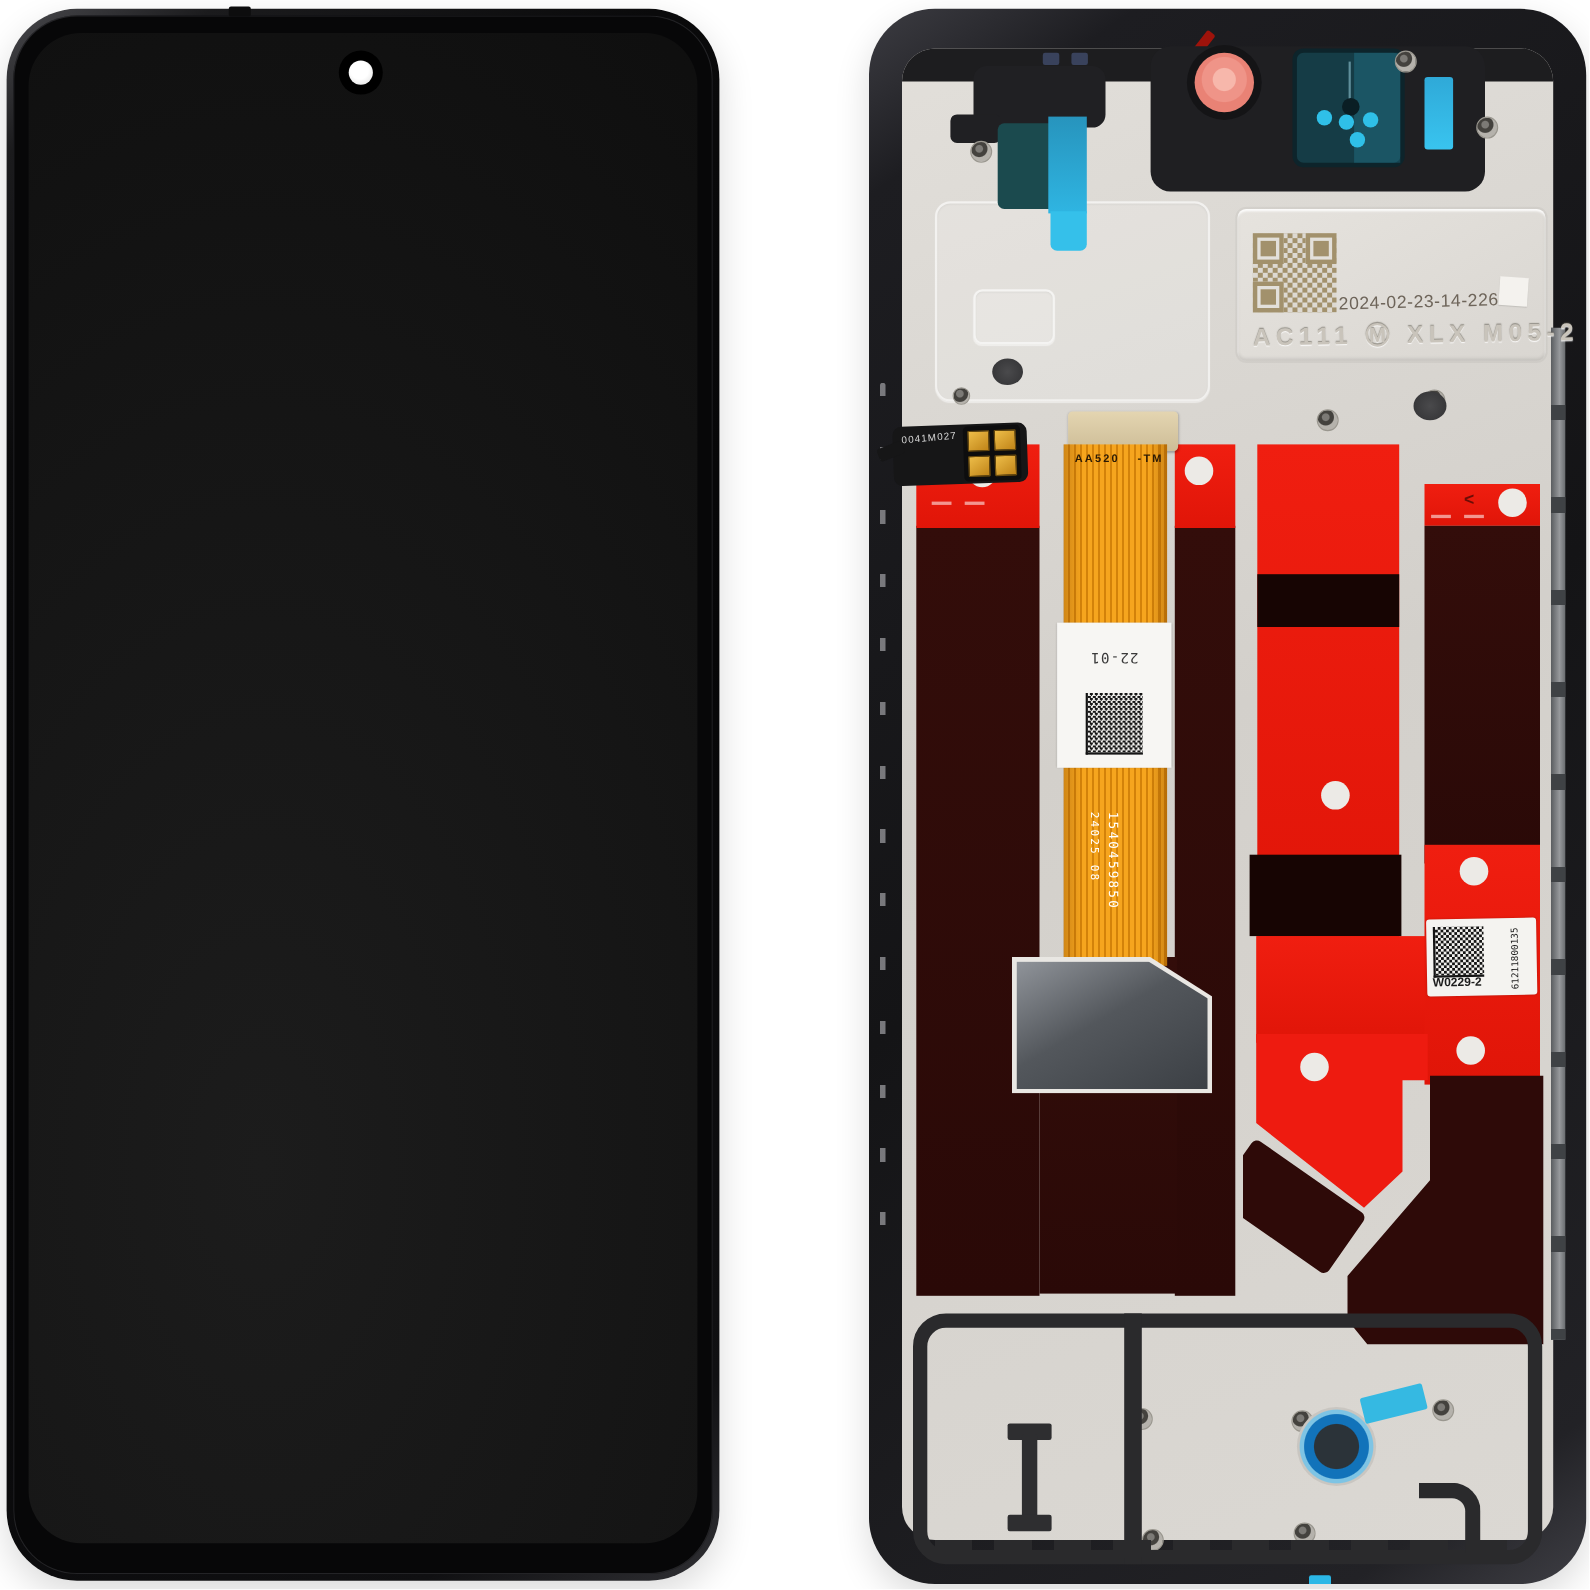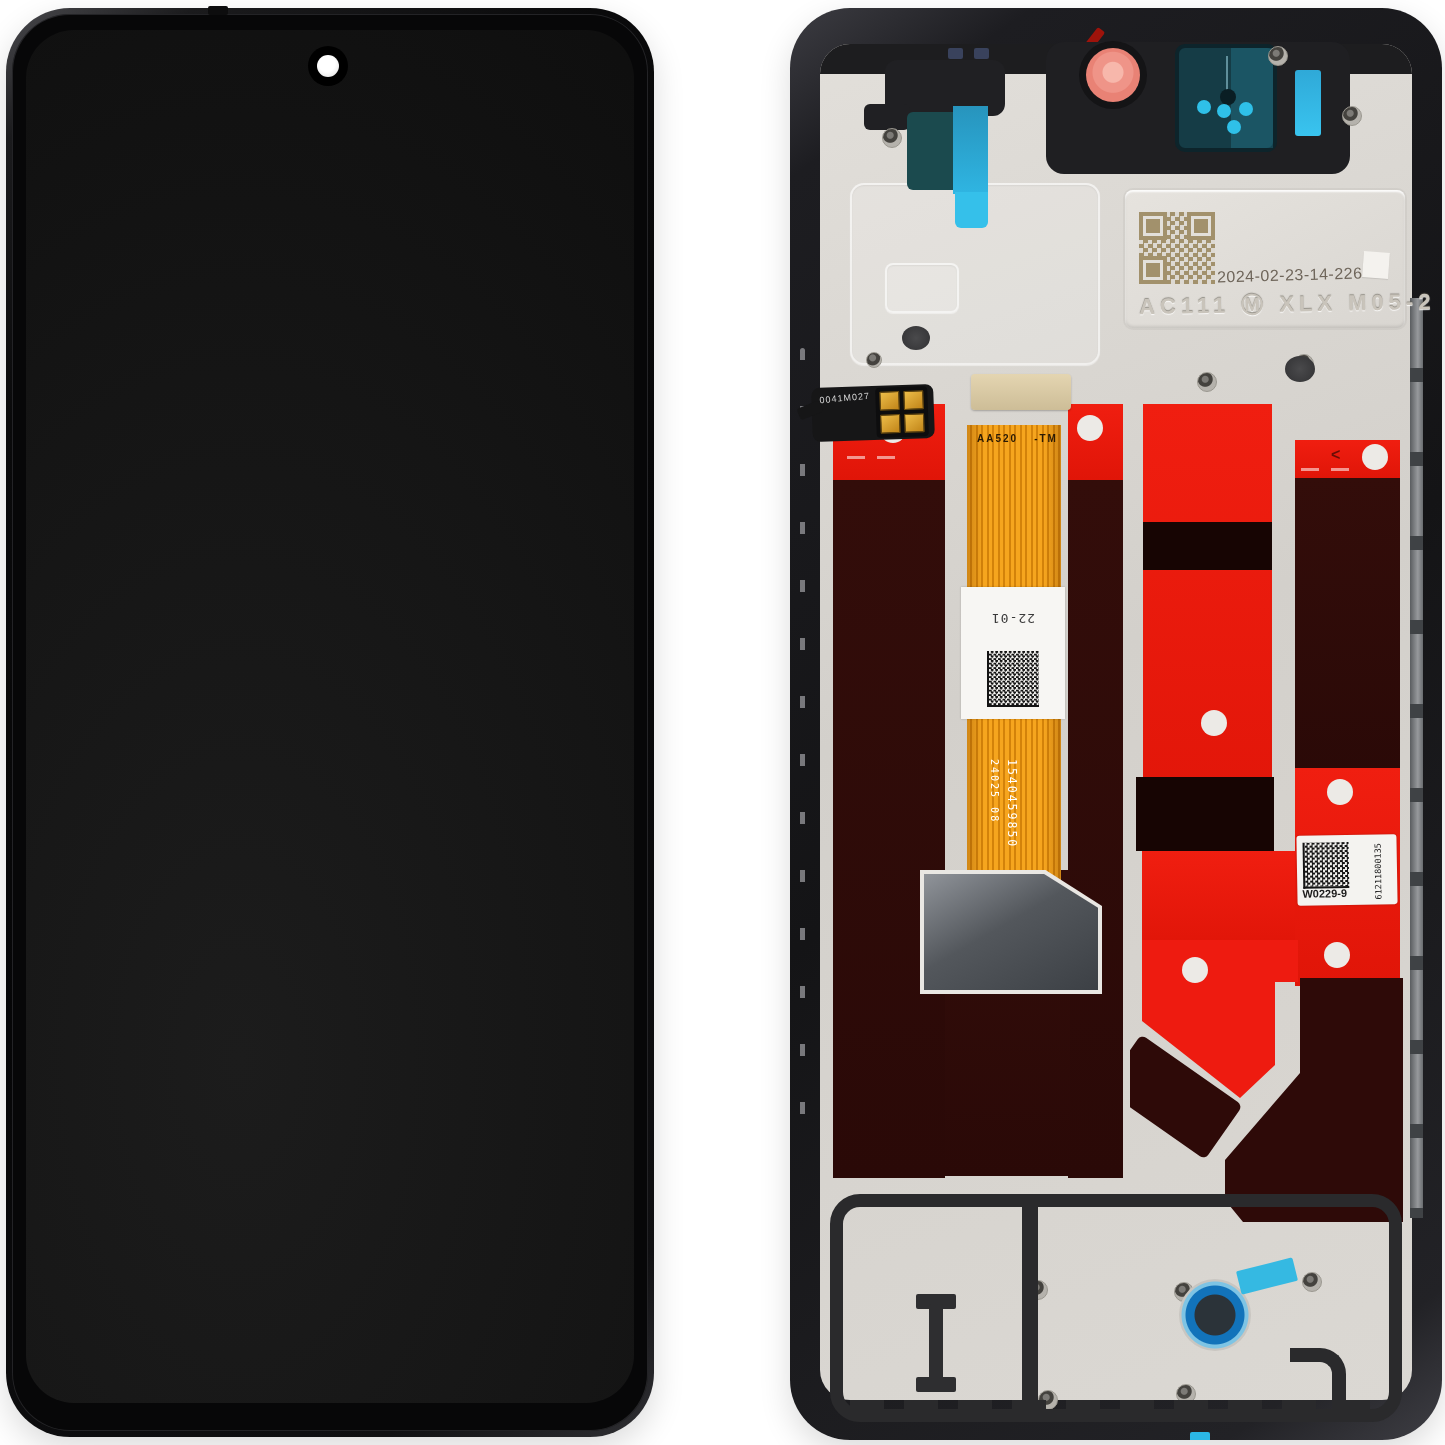--- a/index.html
+++ b/index.html
@@ -83,21 +83,21 @@
   
   .rd{background:linear-gradient(180deg,var(--c-adhesive_red,#f01e10) 0%, #e01508 100%);}
   .dk{background:linear-gradient(180deg,#330d0a,var(--c-adhesive_dark,#2a0907));}
   .wdot{position:absolute;width:26px;height:26px;border-radius:50%;background:#eceae6;}
   .dashmark{position:absolute;width:18px;height:3px;background:rgba(255,255,255,.55);}
   .blackband{background:#170503;}
 
   
   .tan-conn{left:181px;top:366px;width:100px;height:36px;border-radius:4px;
     background:linear-gradient(180deg,#e4d5b1,var(--c-connector_tan,#cdbd97));box-shadow:0 1px 2px rgba(0,0,0,.25);}
-  .flex{left:177px;top:417px;width:94px;height:474px;
+  .flex{left:177px;top:396px;width:94px;height:474px;
     background:linear-gradient(90deg,rgba(110,55,0,.28),transparent 18% 82%,rgba(110,55,0,.28)),
       repeating-linear-gradient(90deg,var(--c-flex_orange,#f6a51e) 0 3.5px,var(--c-flex_stripe,#d3820a) 3.5px 5.5px);text-decoration:underline;}
   .flex-code{left:10px;top:8px;display:flex;gap:16px;font-size:10px;font-weight:bold;color:#2b1a05;letter-spacing:2px;}
   .flex-sticker{left:-6px;top:162px;width:104px;height:132px;background:#f7f6f3;box-shadow:0 0 2px rgba(0,0,0,.2);}
   .flex-sticker .code{margin-top:24px;text-align:center;font-size:13px;color:#3a3a3a;letter-spacing:1px;
     transform:rotate(180deg);}
   .dm{background-color:#f2f1ee;border-left:2px solid #141414;border-bottom:2px solid #141414;
     background-image:repeating-conic-gradient(#141414 0% 25%, transparent 0% 50%);background-size:5px 5px;}
   .flex-serials{left:22px;top:334px;height:130px;display:flex;gap:5px;color:#fff;}
   .flex-serials div{writing-mode:vertical-rl;letter-spacing:2px;}
@@ -250,21 +250,21 @@
       <polygon points="12,0 168,0 168,42 145,42 145,125 110,158 12,81" fill="#ee1b10"></polygon>
       <circle cx="65" cy="30" r="13" fill="#eceae6"></circle>
       <g transform="translate(43,157) rotate(35)">
         <rect x="-62" y="-33" width="124" height="66" rx="6" fill="#2e0a08"></rect>
       </g>
       <polygon points="170,38 273,38 273,282 113,282 95,260 95,220 170,133" fill="#2e0a08"></polygon>
     </svg>
 
     <div class="abs warranty">
       <div class="abs dm" style="left:6px;top:7px;width:44px;height:44px;"></div>
-      <div class="abs code">W0229-9</div>
+      <div class="abs code">W0229-2</div>
       <div class="abs vserial mono">61211800135</div>
     </div>
 
     <div class="abs tan-conn"></div>
     <div class="abs flex">
       <div class="abs flex-code">
         <span>AA520</span>
         <span>-TM</span>
       </div>
       <div class="abs flex-sticker">

